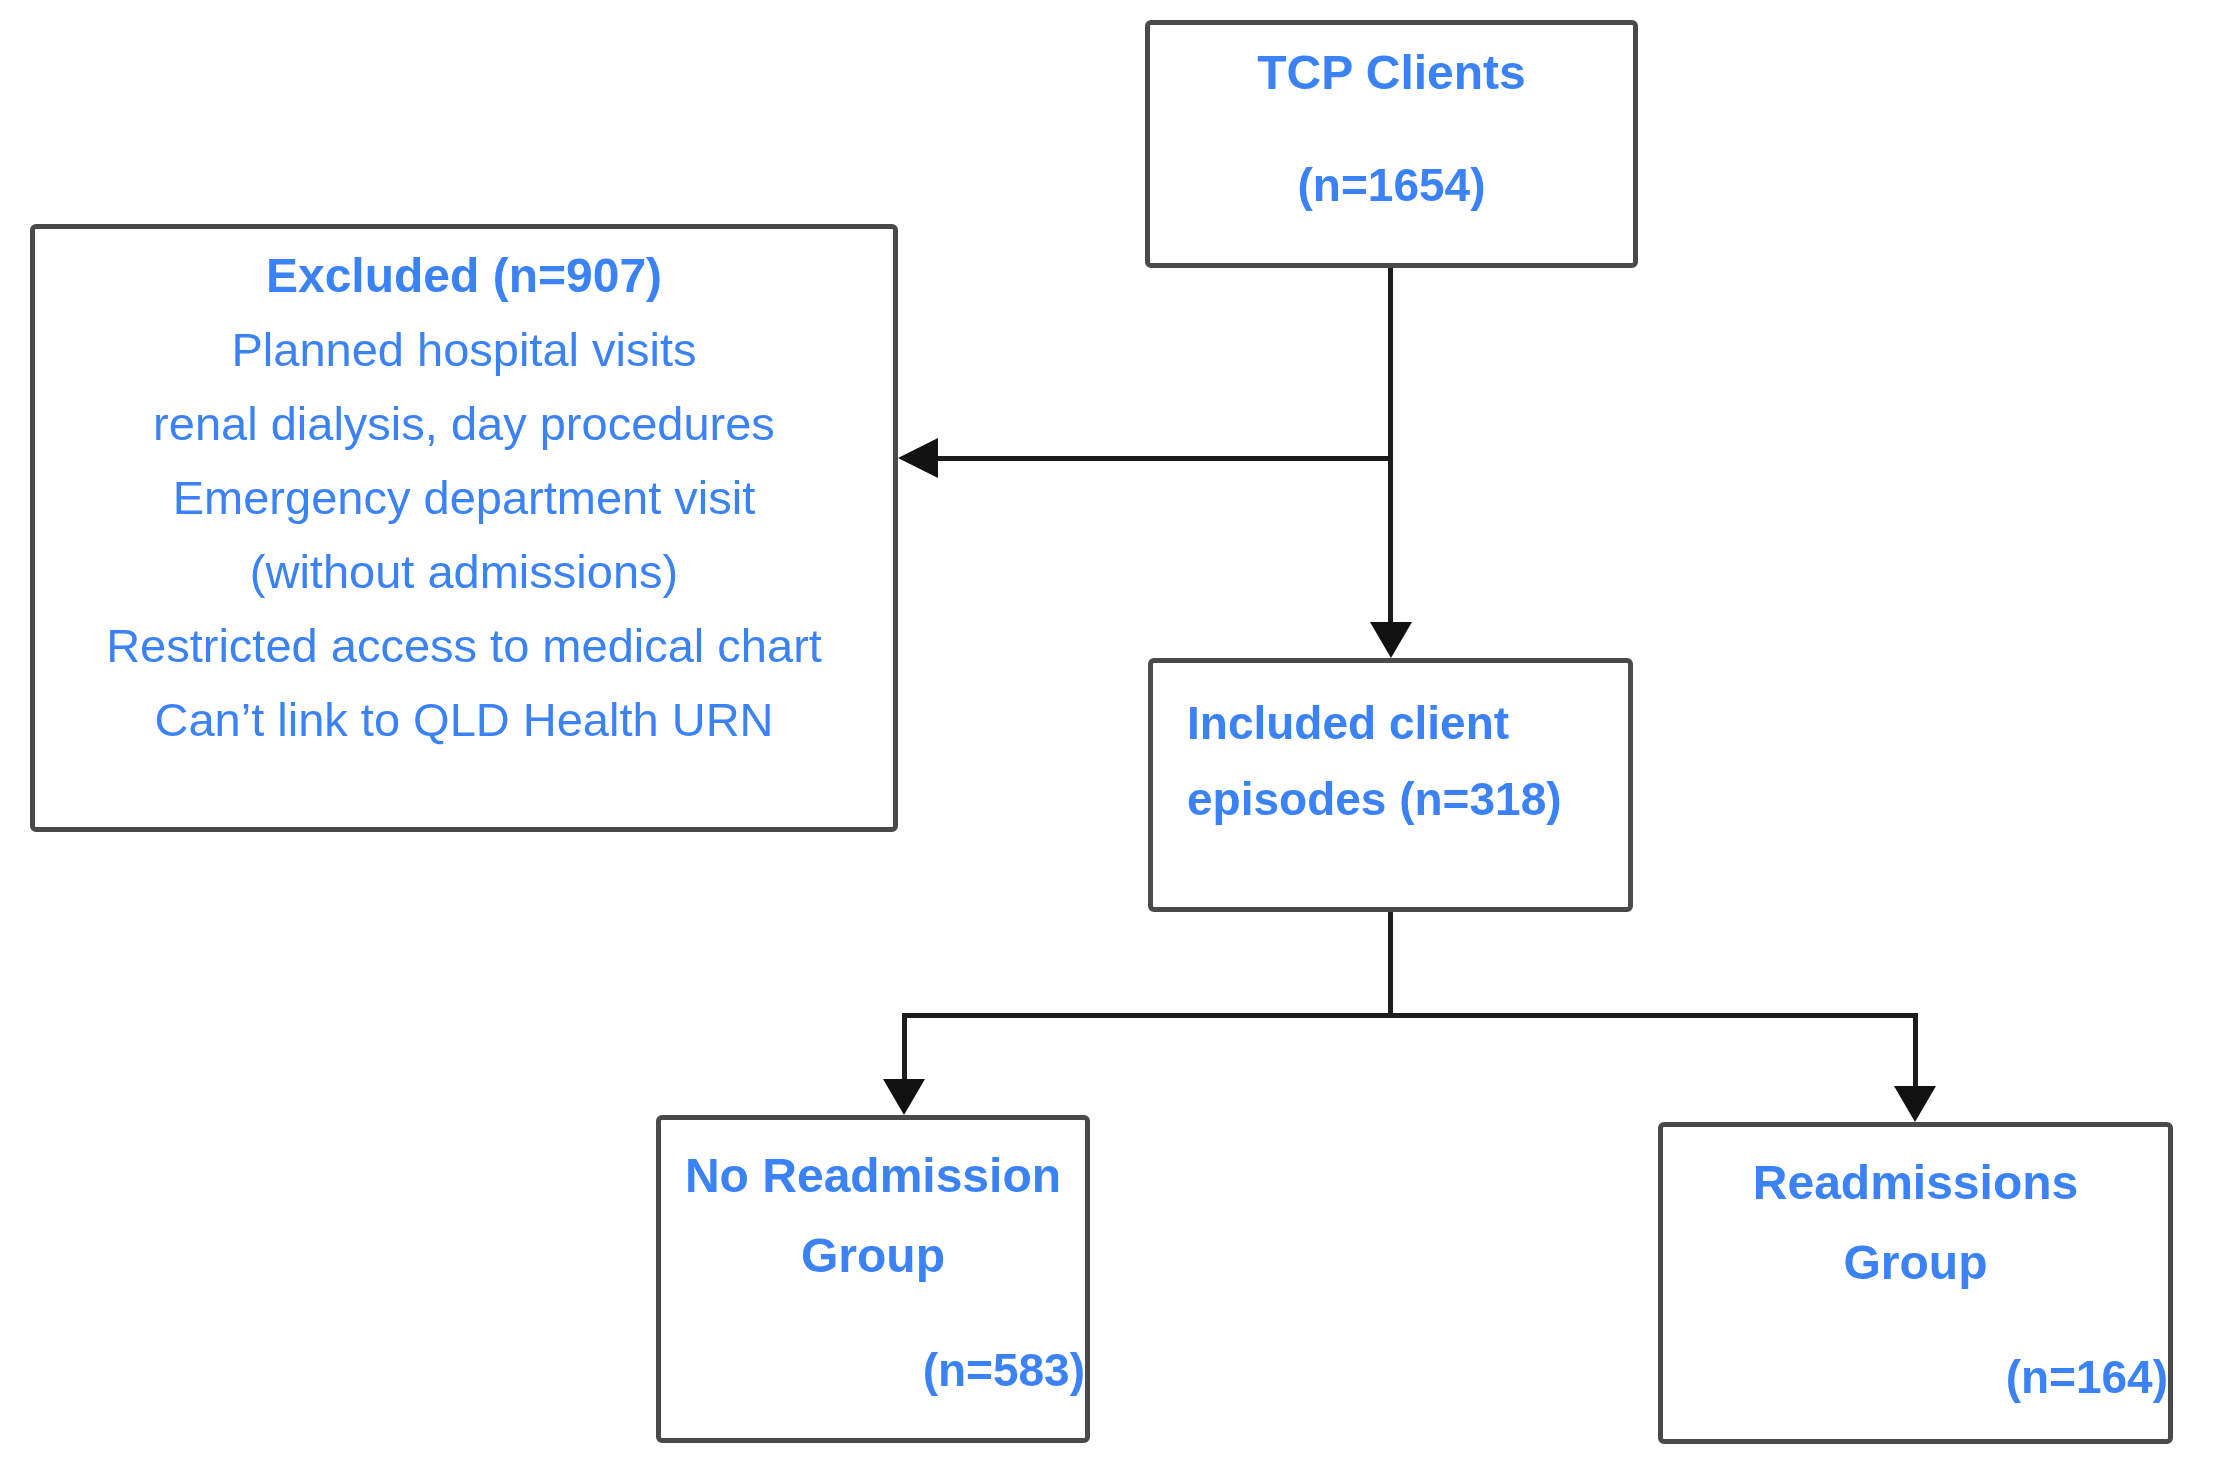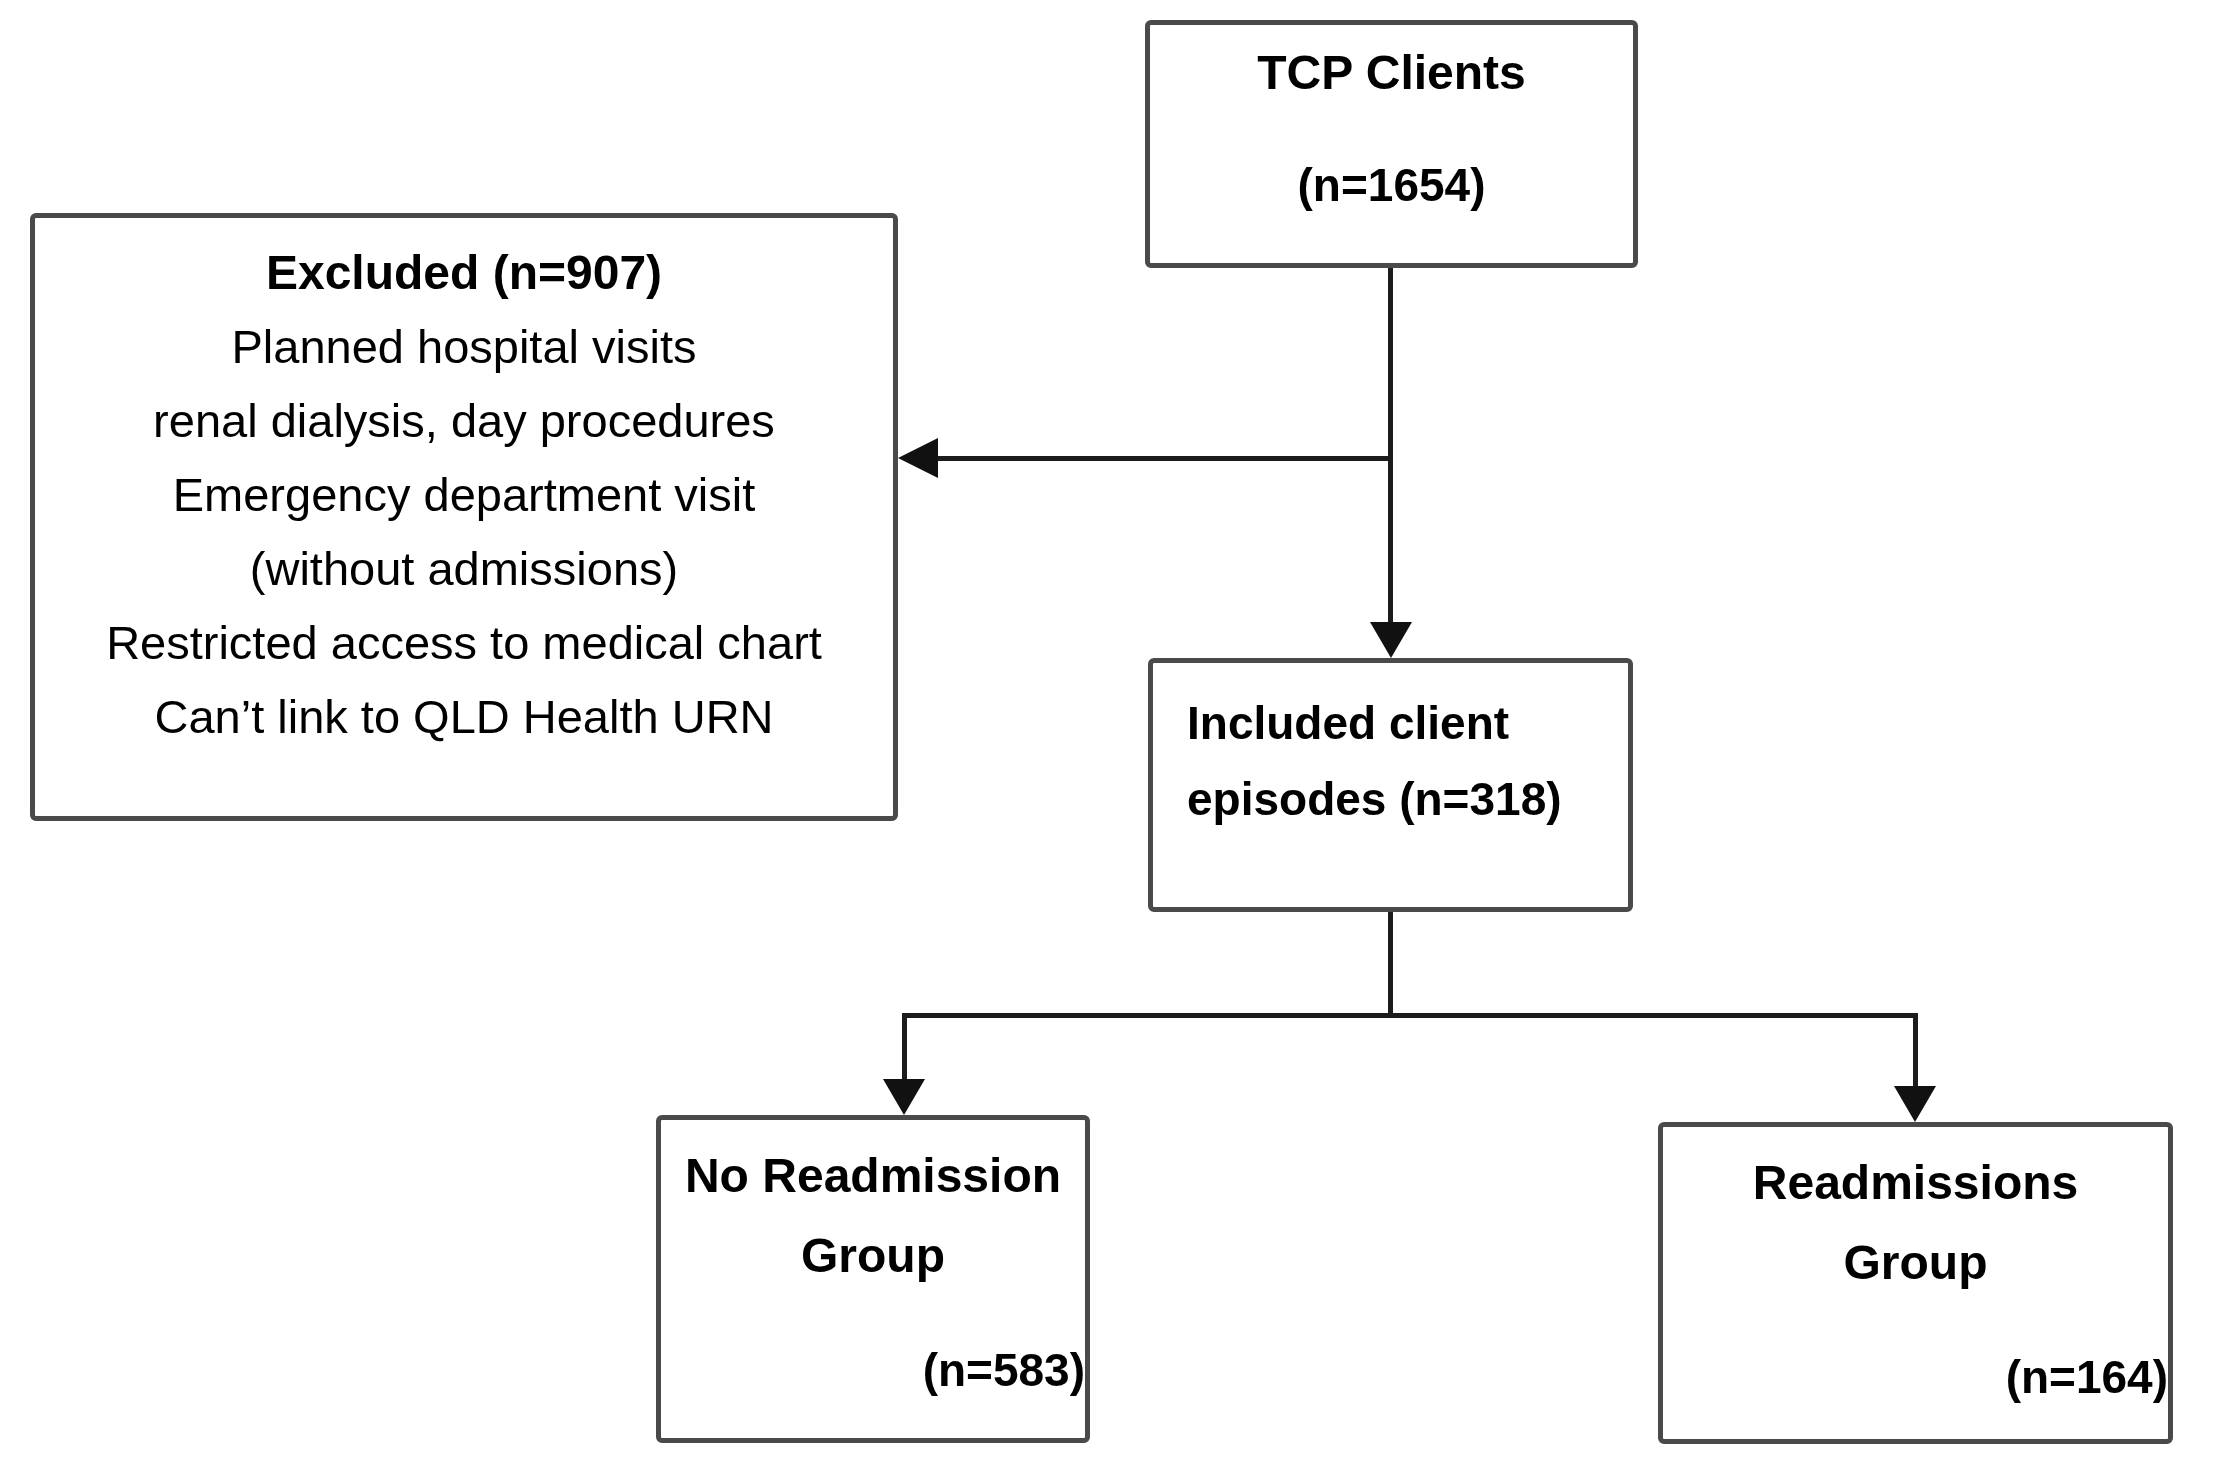--- a/index.html
+++ b/index.html
@@ -6,21 +6,21 @@
     margin: 0;
     padding: 0;
     background: #ffffff;
   }
   #canvas {
     position: relative;
     width: 2214px;
     height: 1475px;
     background: #ffffff;
     font-family: "Liberation Sans", sans-serif;
-    color: #000000;
+    color: #3b82f6;
     overflow: hidden;
   }
   .flow-box {
     position: absolute;
     background: #ffffff;
     border: 5px solid #4a4a4a;
     border-radius: 6px;
     box-sizing: border-box;
     text-align: center;
   }
@@ -31,21 +31,21 @@
   }
   .box-text {
     font-weight: 700;
     font-size: 46px;
     line-height: 60px;
   }
   
   #tcp-box { left: 1145px; top: 20px; width: 493px; height: 248px; padding-top: 18px; }
   #tcp-box .spacer { height: 52px; }
   
-  #excluded-box { left: 30px; top: 213px; width: 868px; height: 608px; padding-top: 18px; }
+  #excluded-box { left: 30px; top: 224px; width: 868px; height: 608px; padding-top: 10px; }
   #excluded-box .box-title { line-height: 74px; }
   #excluded-box .excl-line { font-size: 47px; line-height: 74px; font-weight: 400; }
   
   #included-box { left: 1148px; top: 658px; width: 485px; height: 254px;
                   text-align: left; padding: 22px 0 0 34px; }
   #included-box .box-text { line-height: 76px; }
   
   #noreadmit-box { left: 656px; top: 1115px; width: 434px; height: 328px; padding-top: 16px; }
   #readmit-box   { left: 1658px; top: 1122px; width: 515px; height: 322px; padding-top: 16px; }
   .group-box .box-title { line-height: 80px; }

